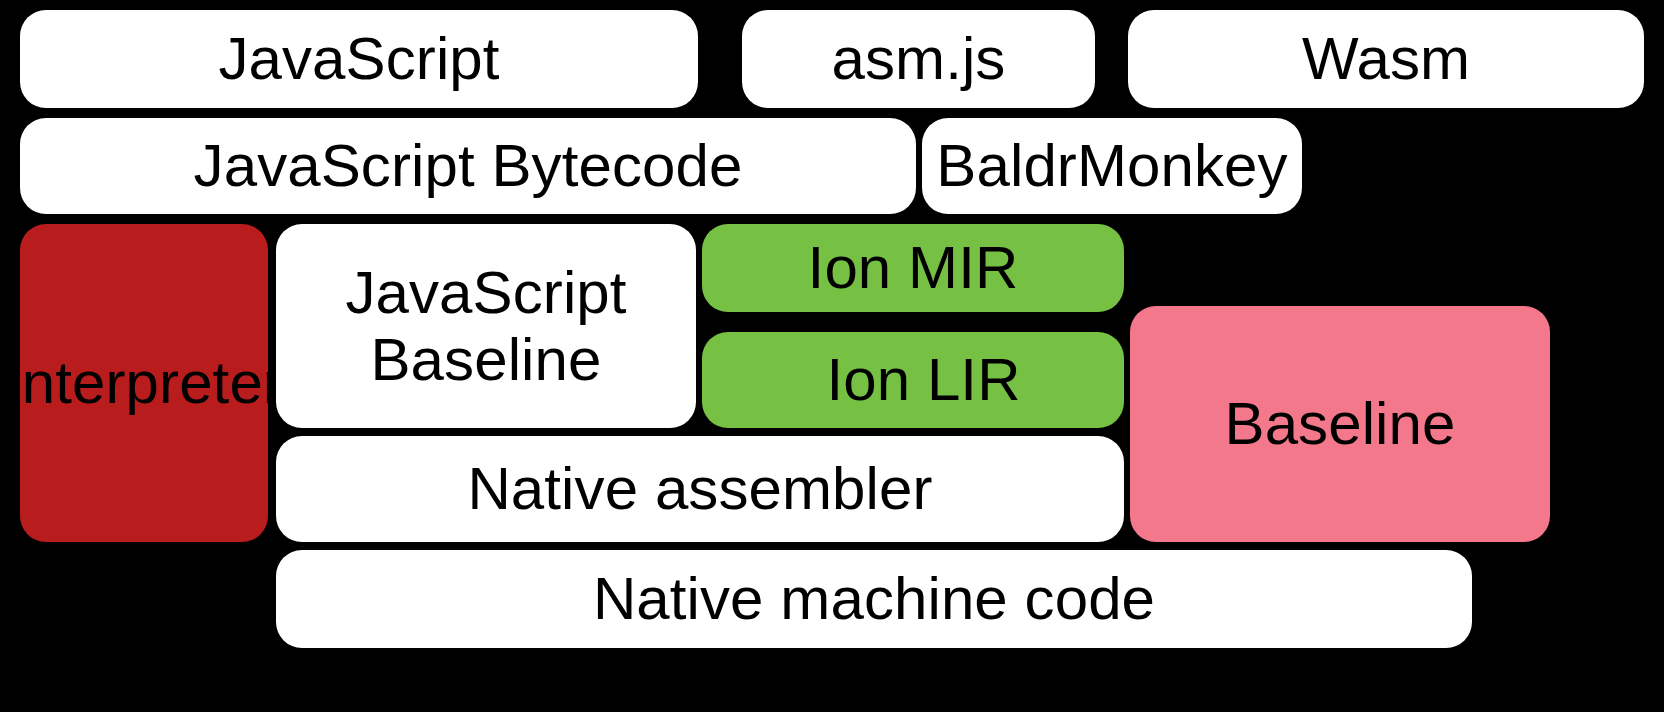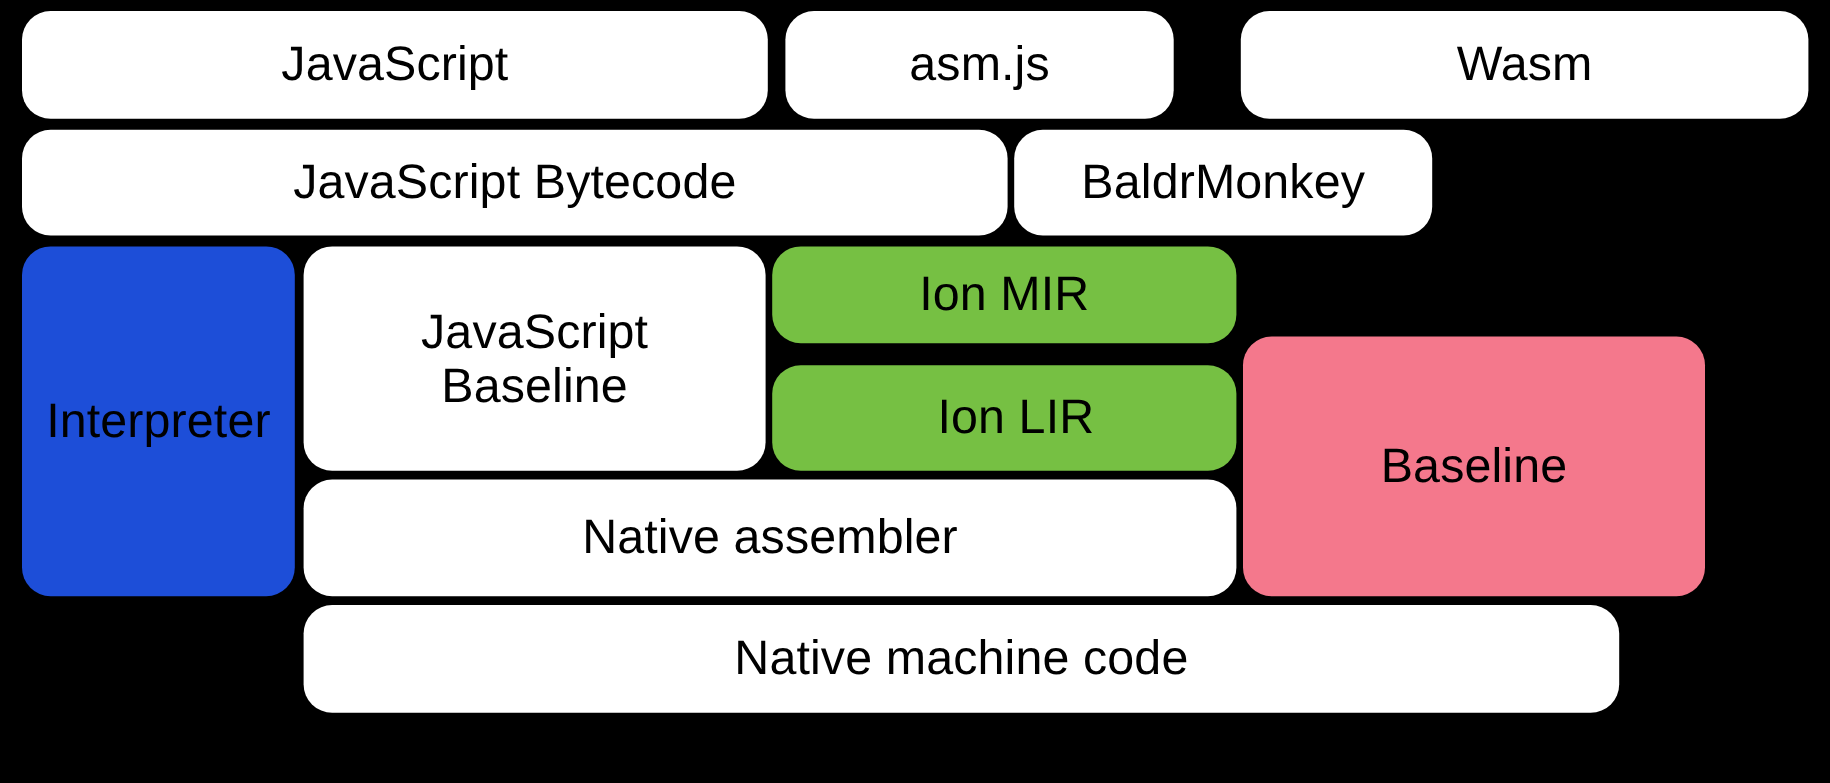--- a/index.html
+++ b/index.html
@@ -21,33 +21,33 @@
   .node {
     position: absolute;
     box-sizing: border-box;
     border-radius: 26px;
     background: #ffffff;
     color: #000000;
     display: flex;
     align-items: center;
     justify-content: center;
     text-align: center;
-    font-size: 44px;
+    font-size: 60px;
     line-height: 1.12;
     font-family: "Liberation Sans", sans-serif;
     white-space: pre-line;
     letter-spacing: 0.1px;
   }
-  .node.gray   { background: #1d4ed8; }
+  .node.gray   { background: #b91c1c; }
   .node.green  { background: #76c043; }
   .node.pink   { background: #f4788c; }
 
   
   .n-javascript      { left: 20px;   top: 10px;  width: 678px; height: 98px;  }
-  .n-asmjs           { left: 714px;  top: 10px;  width: 353px; height: 98px;  }
+  .n-asmjs           { left: 742px;  top: 10px;  width: 353px; height: 98px;  }
   .n-wasm            { left: 1128px; top: 10px;  width: 516px; height: 98px;  }
 
   
   .n-js-bytecode     { left: 20px;   top: 118px; width: 896px; height: 96px;  }
   .n-baldrmonkey     { left: 922px;  top: 118px; width: 380px; height: 96px;  }
 
   
   .n-interpreter     { left: 20px;   top: 224px; width: 248px; height: 318px; }
   .n-js-baseline     { left: 276px;  top: 224px; width: 420px; height: 204px; }
   .n-ion-mir         { left: 702px;  top: 224px; width: 422px; height: 88px; }

